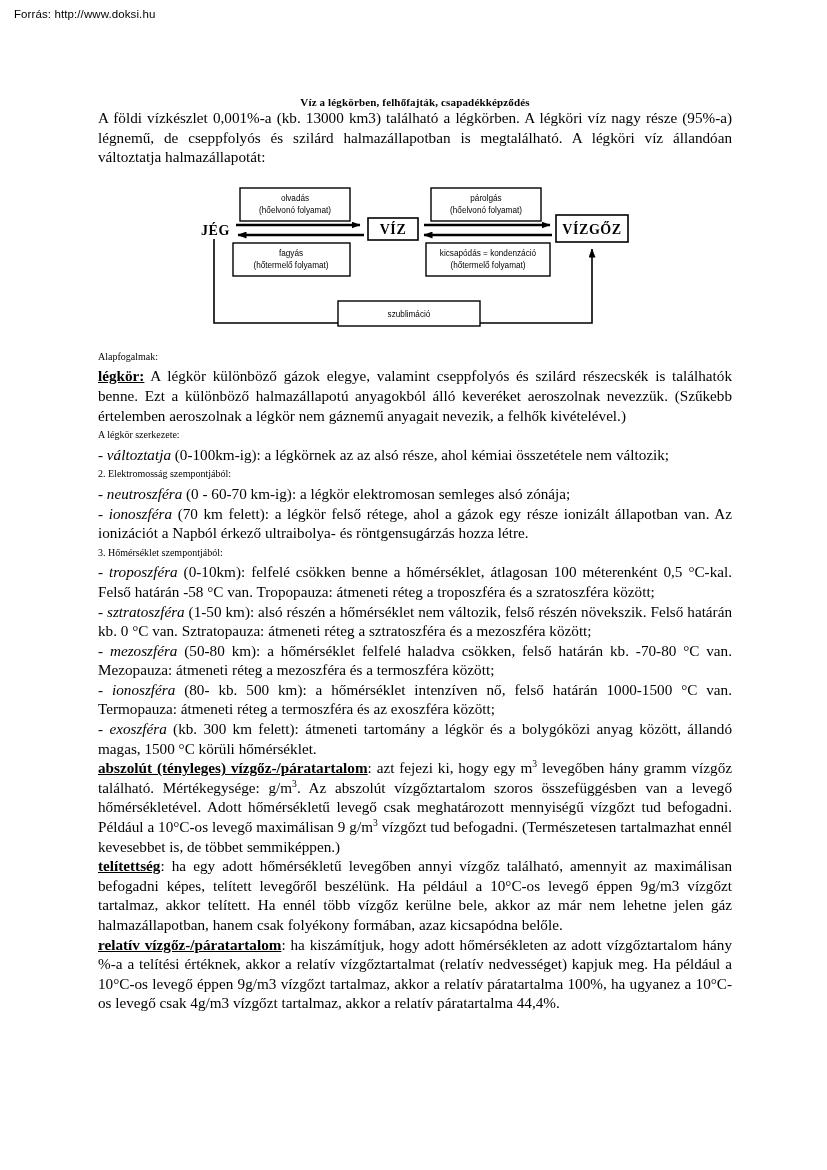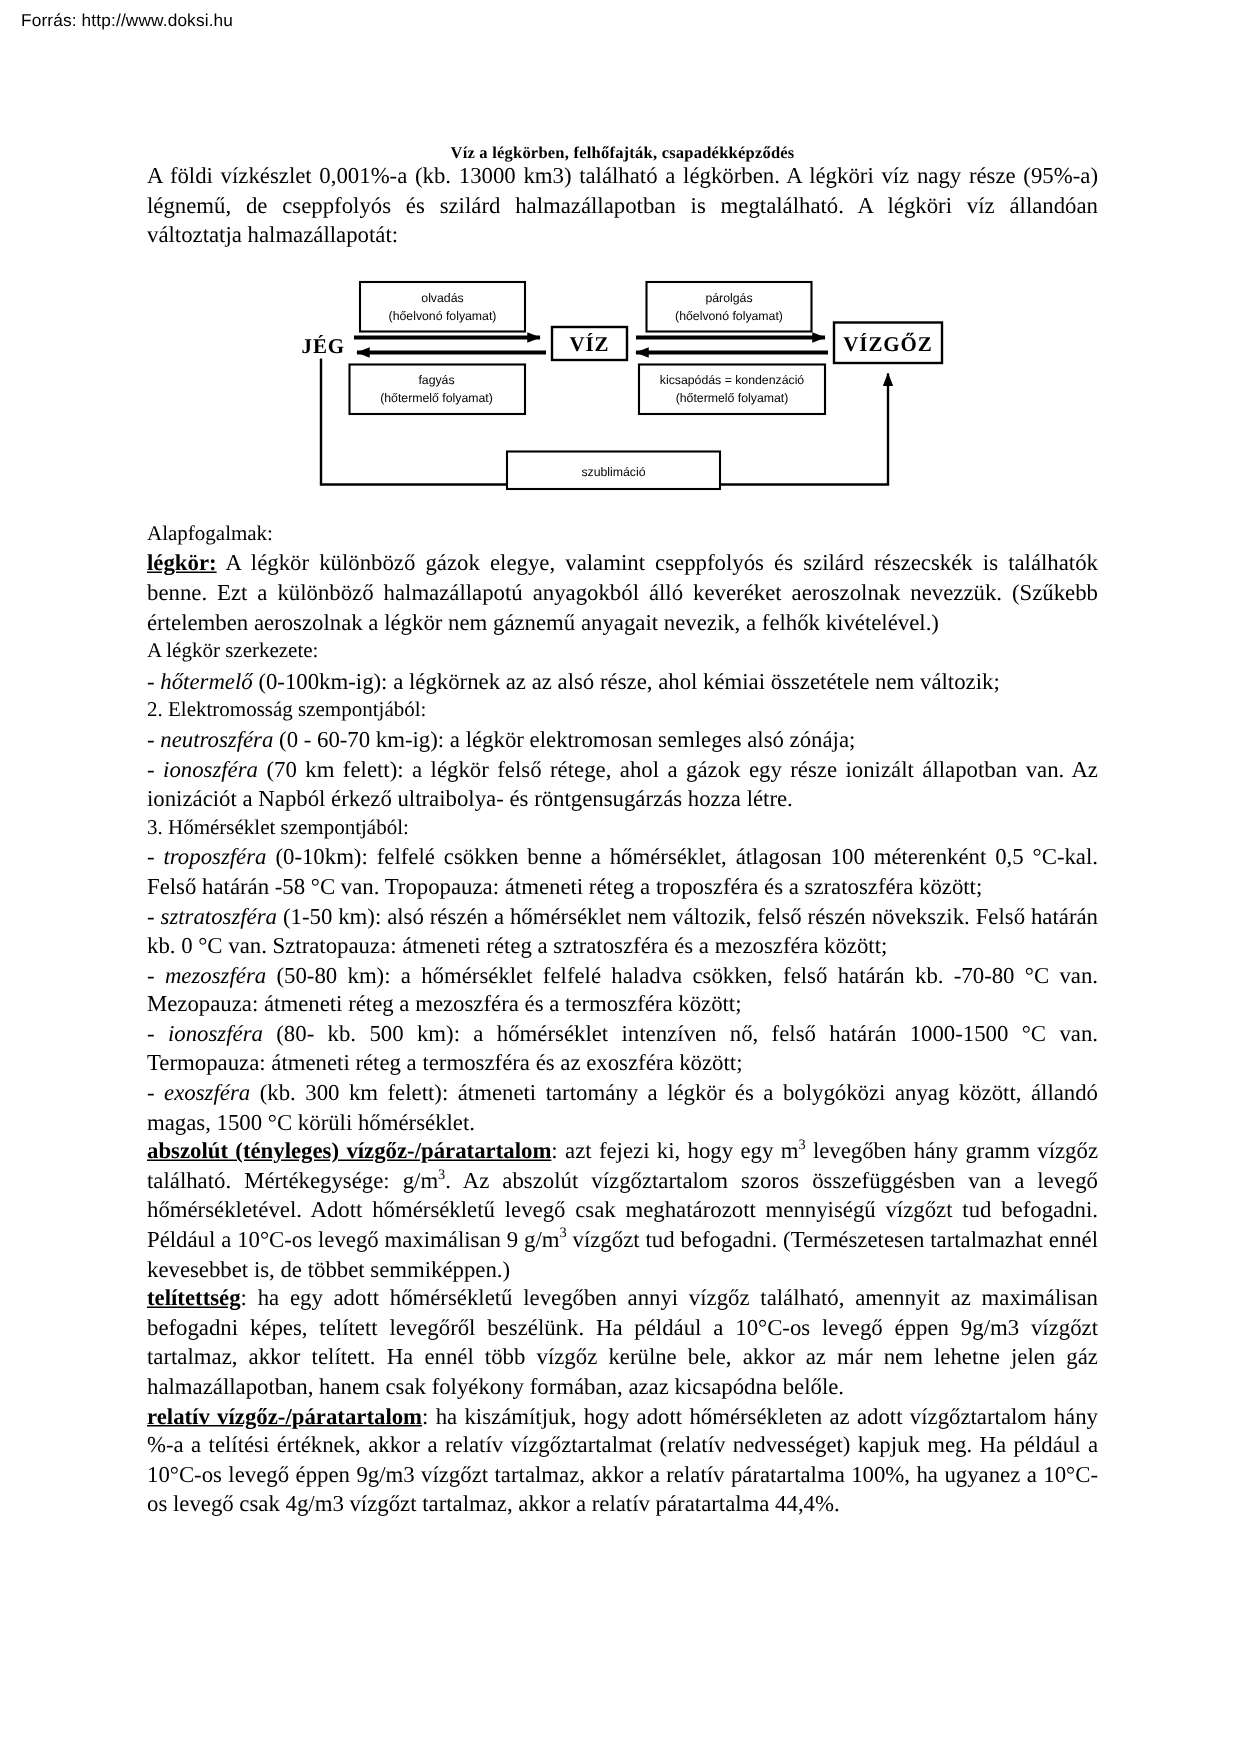--- a/index.html
+++ b/index.html
@@ -54,21 +54,21 @@
     font-size: 15.2px;
     line-height: 19.6px;
     margin: 0;
     hyphens: none;
   }
   .intro-par {
     margin-top: 42px;
   }
 
   .line {
-    font-size: 14px;
+    font-size: 10px;
     line-height: 19.6px;
     text-align: justify;
   }
   .line.nojust { text-align: left; }
 
   .bold-underline {
     font-weight: bold;
     text-decoration: underline;
   }
   .ital { font-style: italic; }
@@ -166,21 +166,21 @@
         </svg>
       </div>
     </div>
 
     <div class="line nojust">Alapfogalmak:</div>
 
     <p class="body-par"><span class="bold-underline">légkör:</span><span> A légkör különböző gázok elegye, valamint cseppfolyós és szilárd részecskék is találhatók benne. Ezt a különböző halmazállapotú anyagokból álló keveréket aeroszolnak nevezzük. (Szűkebb értelemben aeroszolnak a légkör nem gáznemű anyagait nevezik, a felhők kivételével.)</span></p>
 
     <div class="line nojust">A légkör szerkezete:</div>
 
-    <p class="body-par">- <span class="ital">hőtermelő</span><span> (0-100km-ig): a légkörnek az az alsó része, ahol kémiai összetétele nem változik;</span></p>
+    <p class="body-par">- <span class="ital">változtatja</span><span> (0-100km-ig): a légkörnek az az alsó része, ahol kémiai összetétele nem változik;</span></p>
 
 
     <div class="line nojust">2. Elektromosság szempontjából:</div>
 
     <p class="body-par">- <span class="ital">neutroszféra</span><span> (0 - 60-70 km-ig): a légkör elektromosan semleges alsó zónája;</span></p>
 
     <p class="body-par">- <span class="ital">ionoszféra</span><span> (70 km felett): a légkör felső rétege, ahol a gázok egy része ionizált állapotban van. Az ionizációt a Napból érkező ultraibolya- és röntgensugárzás hozza létre.</span></p>
 
     <div class="line nojust">3. Hőmérséklet szempontjából:</div>
 

